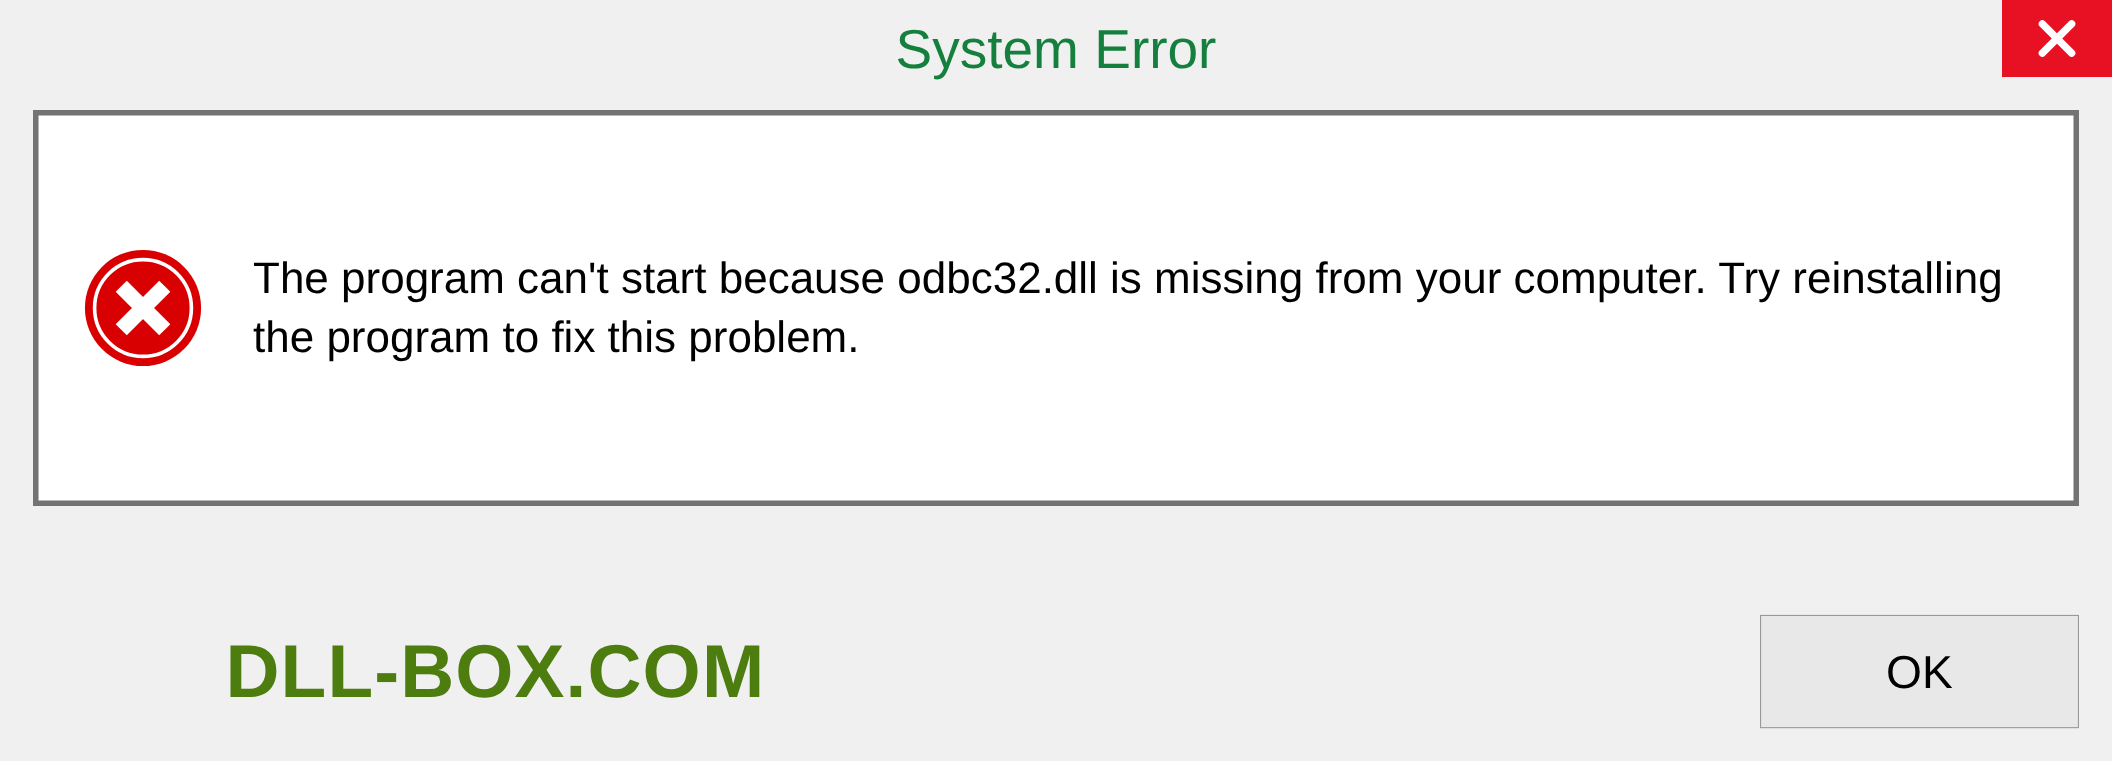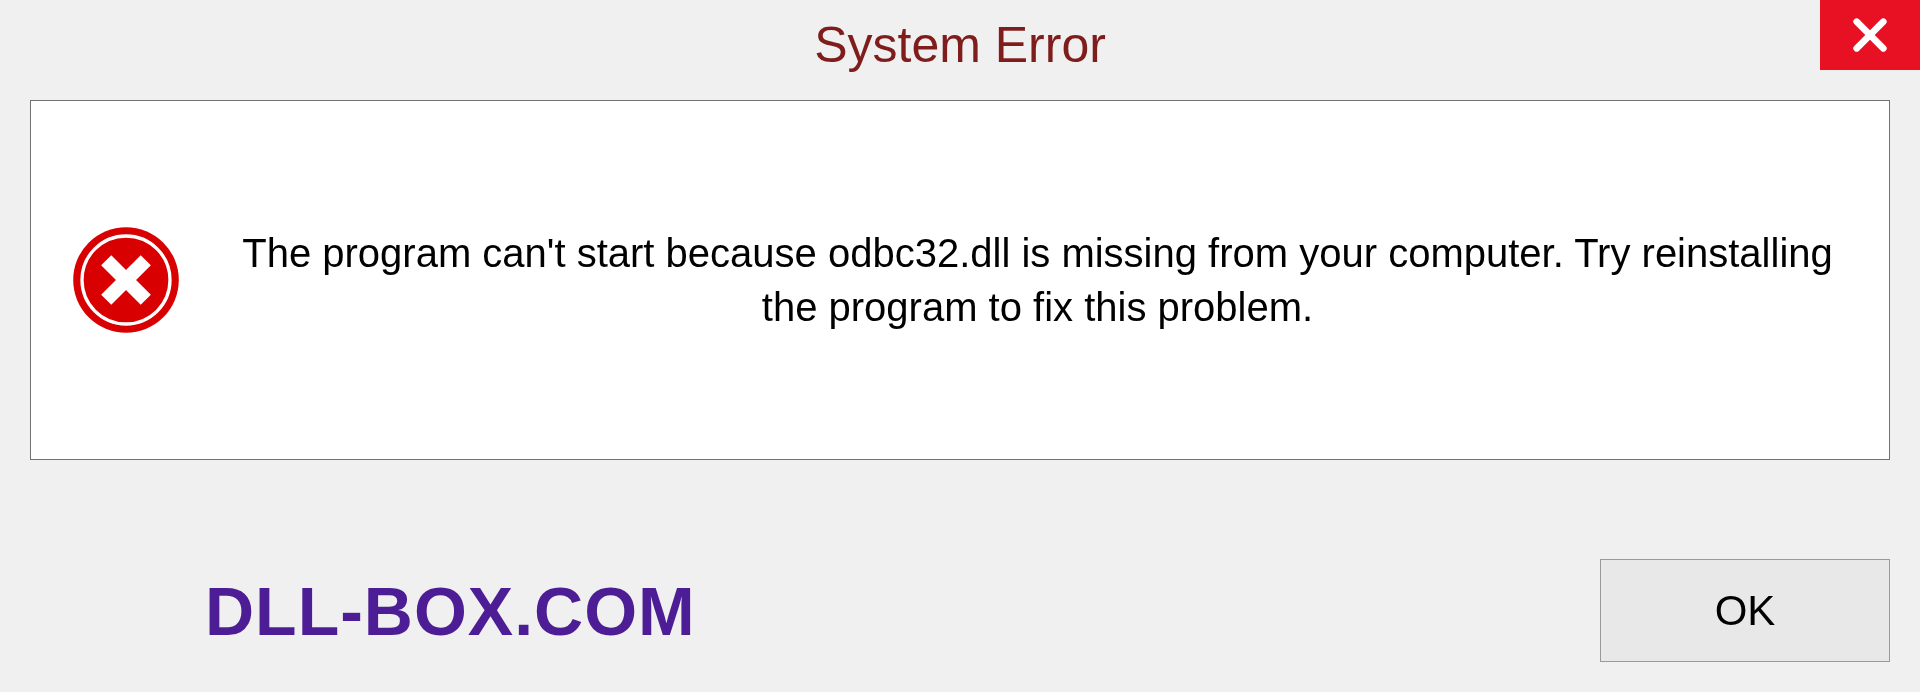--- a/index.html
+++ b/index.html
@@ -25,21 +25,21 @@
     .title-bar {
       display: flex;
       align-items: center;
       justify-content: center;
       height: 90px;
       position: relative;
     }
     .title-text {
       font-size: 50px;
       font-weight: 400;
-      color: #7f1d1d;
+      color: #15803d;
       text-align: center;
     }
     .close-btn {
       position: absolute;
       top: 0;
       right: 0;
       width: 100px;
       height: 70px;
       background: #e81123;
       display: flex;
@@ -47,26 +47,25 @@
       justify-content: center;
       cursor: pointer;
     }
     .close-btn svg {
       width: 40px;
       height: 40px;
     }
     .content-panel {
       margin: 10px 30px 0 30px;
       background: #fff;
-      border: 1px solid #737373;
+      border: 5px solid #737373;
       height: 360px;
       display: flex;
       align-items: center;
       padding: 0 40px;
-      text-align: center;
     }
     .error-icon {
       width: 110px;
       height: 110px;
       flex-shrink: 0;
       margin-right: 45px;
     }
     .error-icon svg {
       width: 100%;
       height: 100%;
@@ -81,21 +80,21 @@
       bottom: 30px;
       left: 30px;
       right: 30px;
       display: flex;
       align-items: center;
       justify-content: space-between;
     }
     .watermark {
       font-size: 68px;
       font-weight: 800;
-      color: #4c1d95;
+      color: #4d7c0f;
       letter-spacing: 1px;
       font-family: Arial, sans-serif;
       padding-left: 175px;
     }
     .ok-btn {
       width: 290px;
       height: 103px;
       background: #e8e8e8;
       border: 1px solid #999;
       font-size: 42px;

